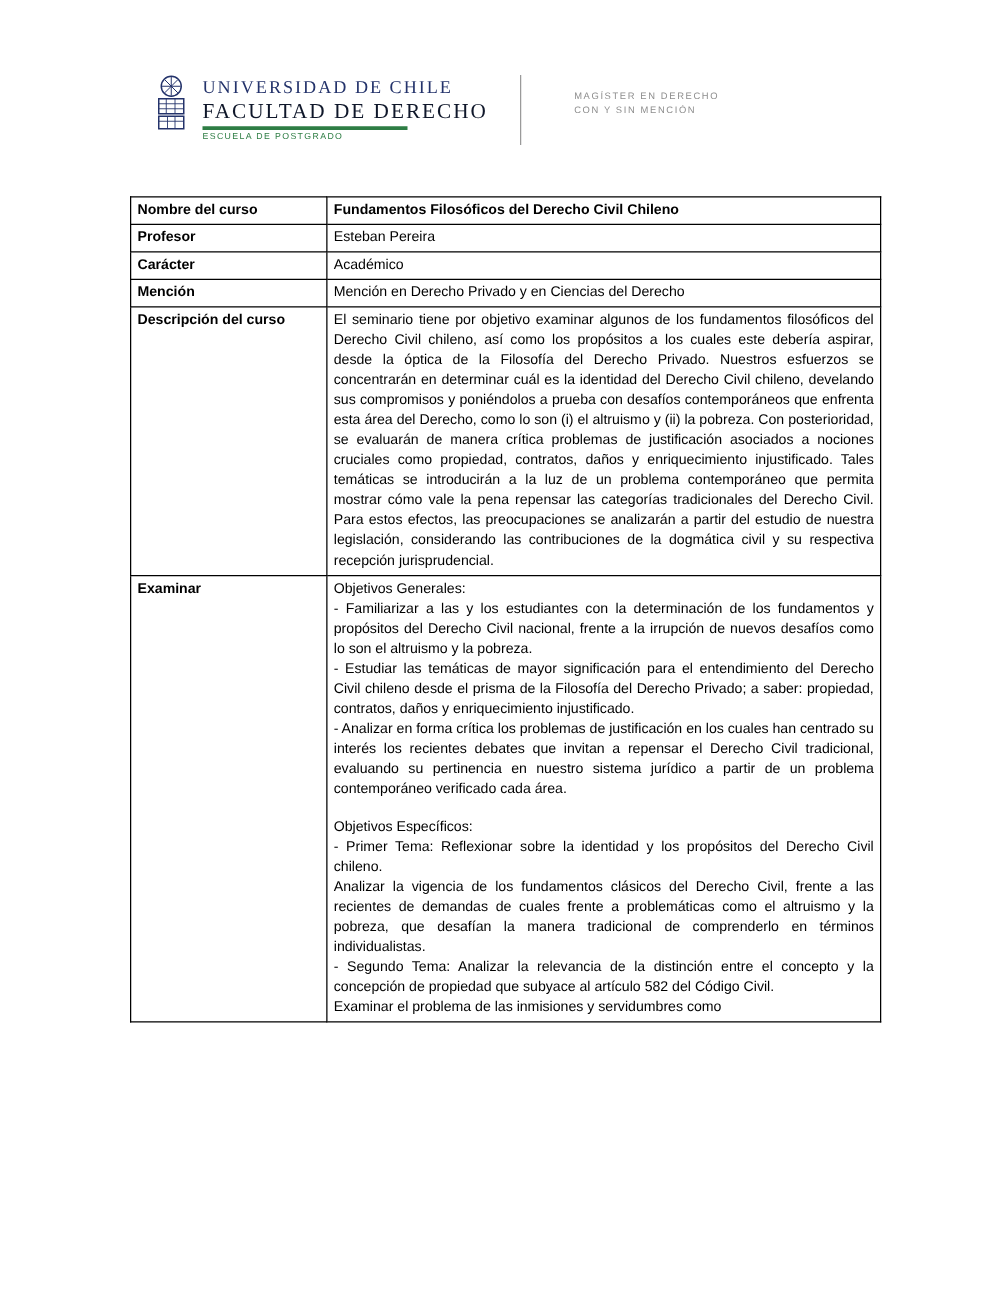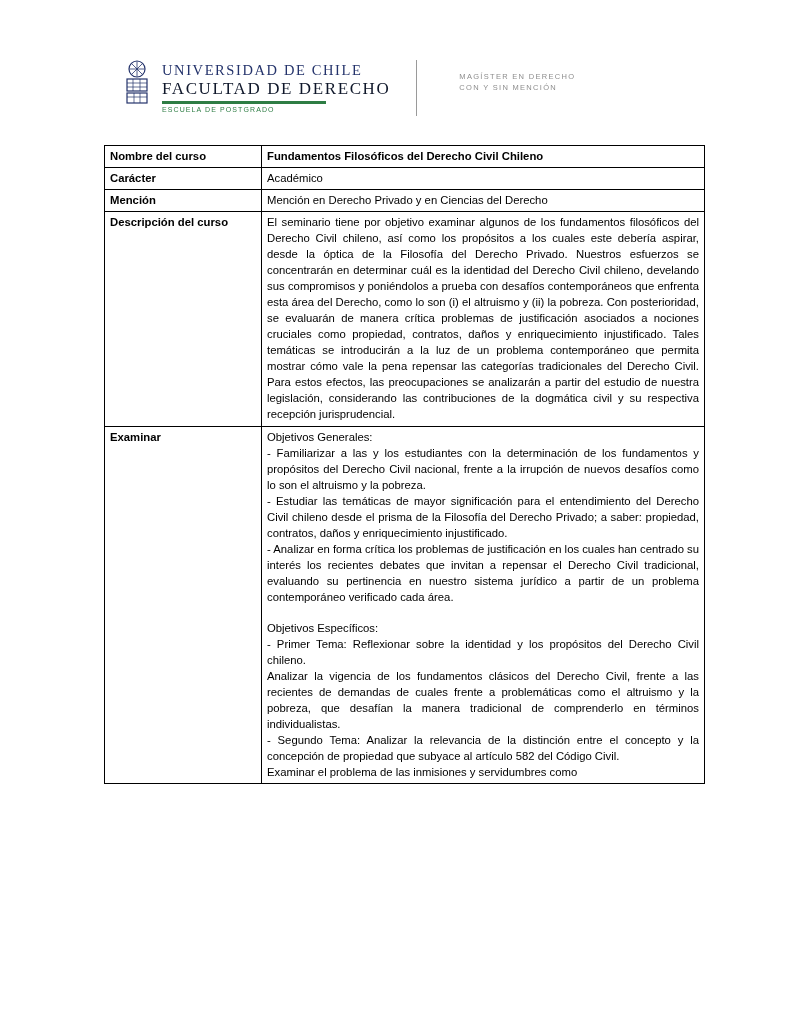--- a/index.html
+++ b/index.html
@@ -97,21 +97,21 @@
     letter-spacing: 1.3px;
     color: #8d8d8d;
     line-height: 1.45;
     white-space: nowrap;
   }
 
   
   .course-table {
     position: absolute;
     left: 104px;
-    top: 145px;
+    top: 157px;
     width: 578px;
     border-collapse: collapse;
     table-layout: fixed;
   }
   .course-table td {
     border: 1px solid #000000;
     vertical-align: top;
     padding: 2px 5px 3px 5px;
     font-size: 11.3px;
     line-height: 1.42;
@@ -177,20 +177,24 @@
     </div>
   </div>
 
   <table class="course-table">
     <tbody>
       <tr>
         <td class="col-label">Nombre del curso</td>
         <td class="col-value val-bold">Fundamentos Filosóficos del Derecho Civil Chileno</td>
       </tr>
       <tr>
+        <td class="col-label">Profesor</td>
+        <td class="col-value">Esteban Pereira</td>
+      </tr>
+      <tr>
         <td class="col-label">Carácter</td>
         <td class="col-value">Académico</td>
       </tr>
       <tr>
         <td class="col-label">Mención</td>
         <td class="col-value">Mención en Derecho Privado y en Ciencias del Derecho</td>
       </tr>
       <tr>
         <td class="col-label">Descripción del curso</td>
         <td class="col-value val-justify">El seminario tiene por objetivo examinar algunos de los fundamentos filosóficos del Derecho Civil chileno, así como los propósitos a los cuales este debería aspirar, desde la óptica de la Filosofía del Derecho Privado. Nuestros esfuerzos se concentrarán en determinar cuál es la identidad del Derecho Civil chileno, develando sus compromisos y poniéndolos a prueba con desafíos contemporáneos que enfrenta esta área del Derecho, como lo son (i) el altruismo y (ii) la pobreza. Con posterioridad, se evaluarán de manera crítica problemas de justificación asociados a nociones cruciales como propiedad, contratos, daños y enriquecimiento injustificado. Tales temáticas se introducirán a la luz de un problema contemporáneo que permita mostrar cómo vale la pena repensar las categorías tradicionales del Derecho Civil. Para estos efectos, las preocupaciones se analizarán a partir del estudio de nuestra legislación, considerando las contribuciones de la dogmática civil y su respectiva recepción jurisprudencial.</td>

